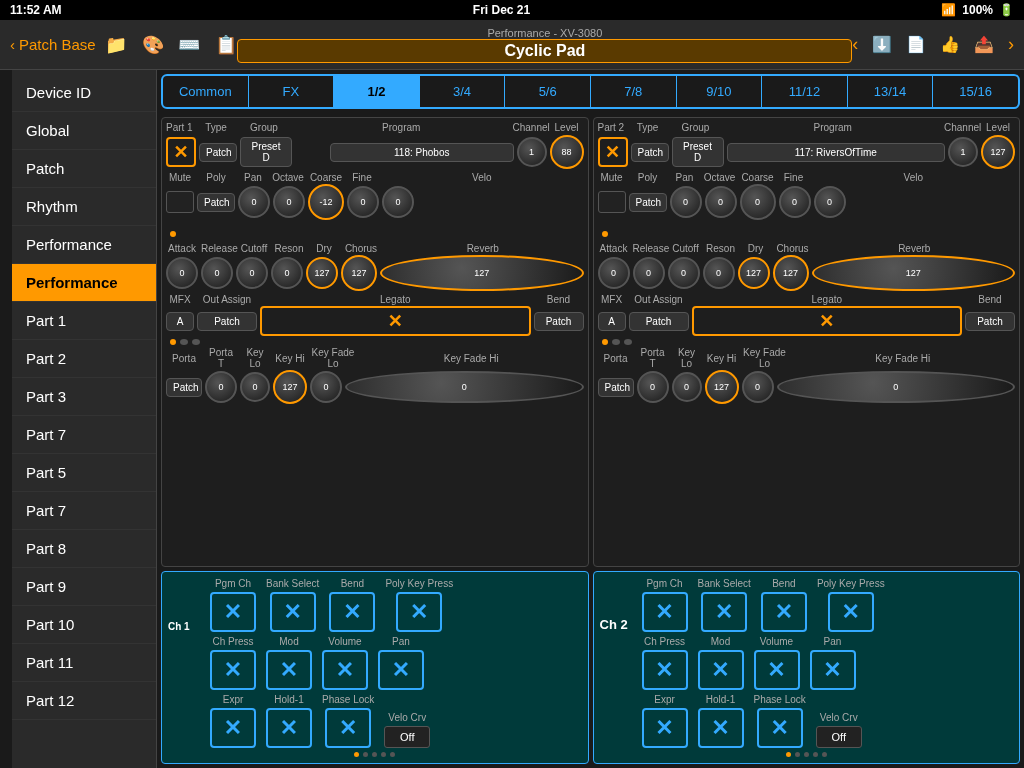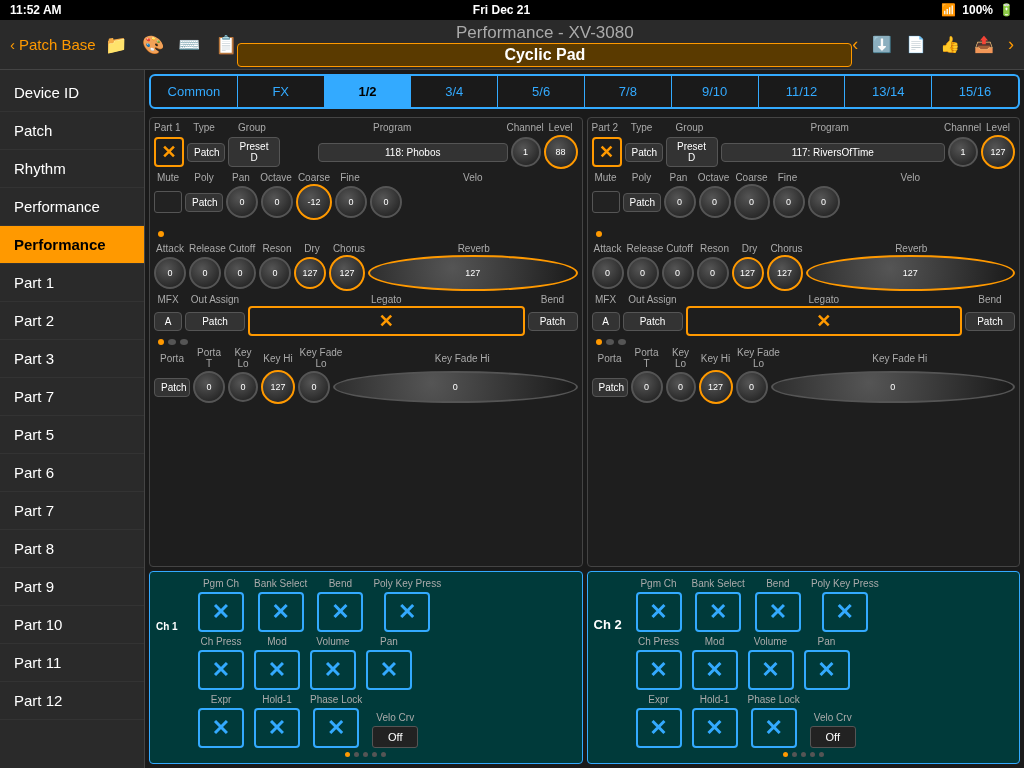--- a/index.html
+++ b/index.html
@@ -48,41 +48,42 @@
     }
     .top-nav-icon {
       color: #f90;
       font-size: 18px;
       cursor: pointer;
     }
     .top-nav-title {
       flex: 1;
       text-align: center;
     }
-    .top-nav-title .subtitle { font-size: 17px; color: #aaa; }
+    .top-nav-title .subtitle { font-size: 11px; color: #aaa; }
     .top-nav-title .title {
       font-size: 16px;
       font-weight: 600;
       background: #5a3a00;
       border: 1px solid #f90;
       border-radius: 4px;
       padding: 2px 12px;
       color: #fff;
     }
     .top-nav-right {
       display: flex;
       gap: 14px;
       align-items: center;
     }
     .top-nav-right .nav-arrow { color: #f90; font-size: 18px; cursor: pointer; }
     .top-nav-right .nav-icon { color: #f90; font-size: 16px; cursor: pointer; }
     
     .main-layout {
       display: flex;
       height: calc(768px - 70px);
+      padding-left: 12px;
     }
     
     .sidebar {
       background: #2a2a2a;
       width: 145px;
       flex-shrink: 0;
       border-right: 1px solid #444;
       padding-top: 4px;
     }
     .sidebar-item {
@@ -293,30 +294,30 @@
     <span class="nav-icon">👍</span>
     <span class="nav-icon">📤</span>
     <span class="nav-arrow">›</span>
   </div>
 </div>
 
 <div class="main-layout">
 
   <div class="sidebar">
     <div class="sidebar-item">Device ID</div>
+    <div class="sidebar-item">Global</div>
     <div class="sidebar-item">Patch</div>
     <div class="sidebar-item">Rhythm</div>
     <div class="sidebar-item">Performance</div>
     <div class="sidebar-item active">Performance</div>
     <div class="sidebar-item">Part 1</div>
     <div class="sidebar-item">Part 2</div>
     <div class="sidebar-item">Part 3</div>
     <div class="sidebar-item">Part 7</div>
     <div class="sidebar-item">Part 5</div>
-    <div class="sidebar-item">Part 6</div>
     <div class="sidebar-item">Part 7</div>
     <div class="sidebar-item">Part 8</div>
     <div class="sidebar-item">Part 9</div>
     <div class="sidebar-item">Part 10</div>
     <div class="sidebar-item">Part 11</div>
     <div class="sidebar-item">Part 12</div>
   </div>
 
   <div class="content">
 

